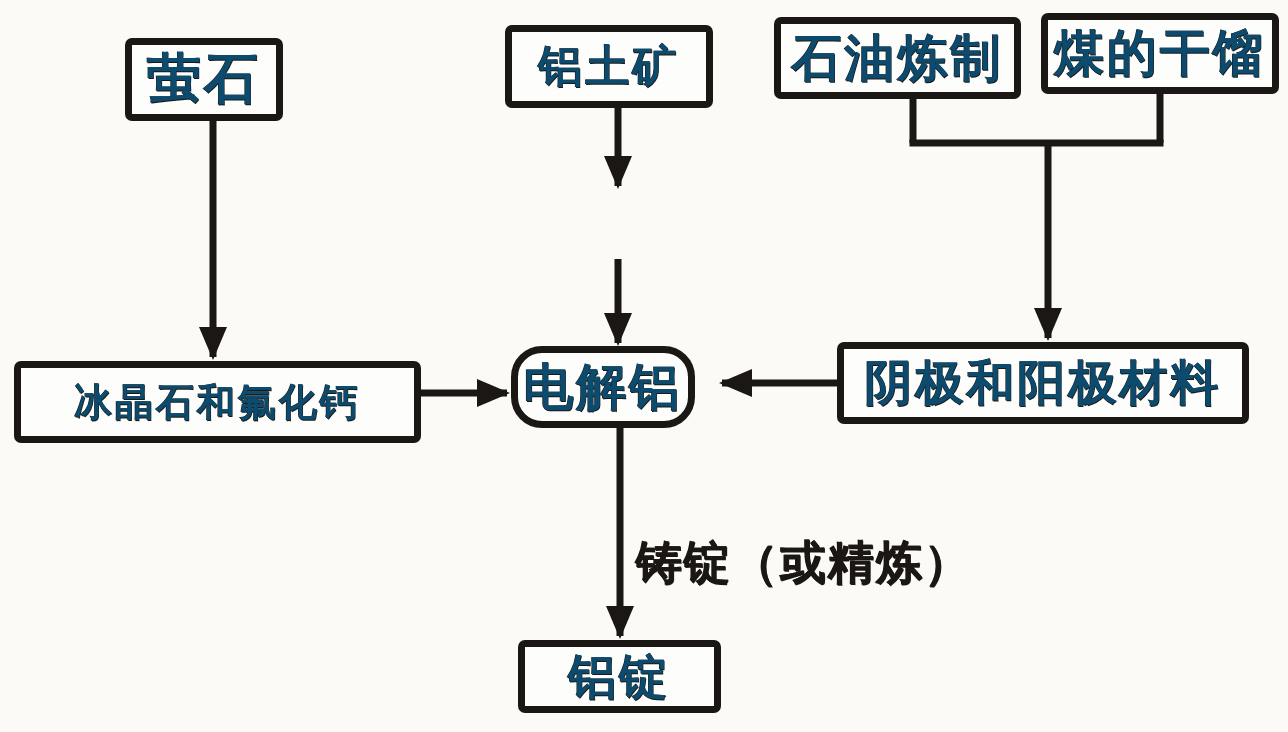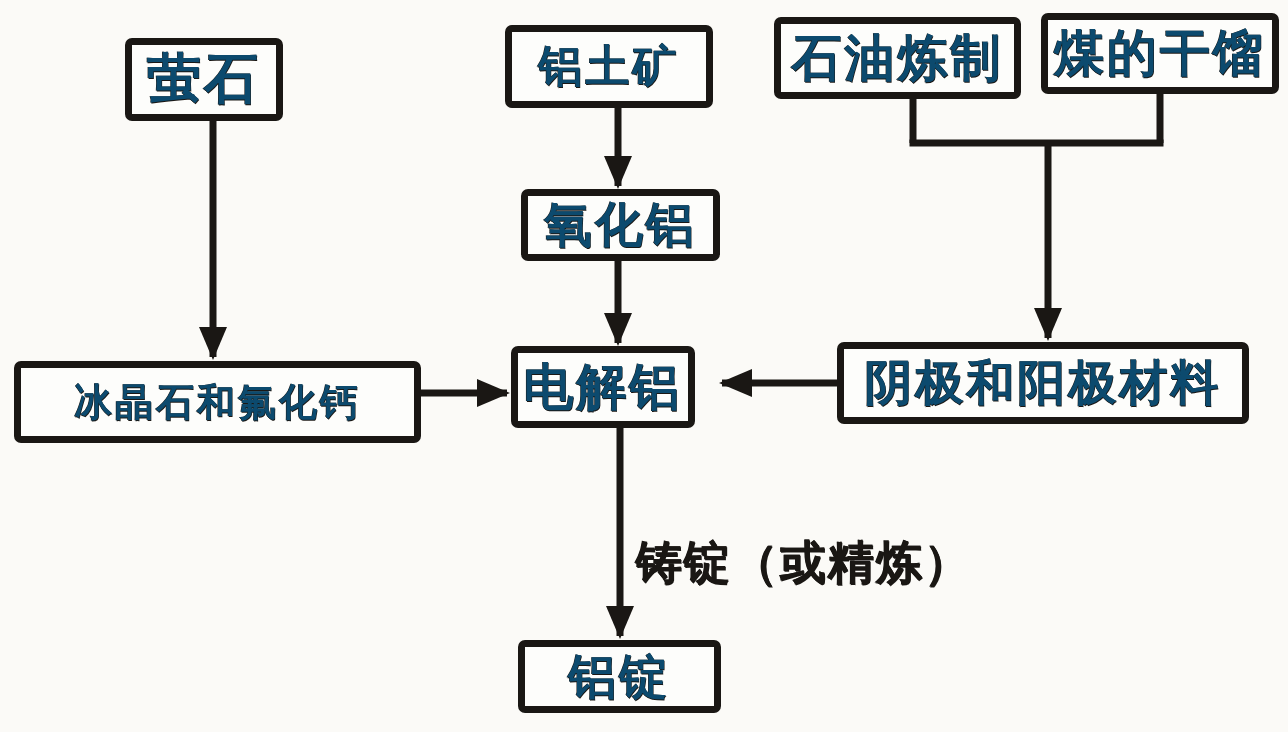--- a/index.html
+++ b/index.html
@@ -81,25 +81,24 @@
   </svg>
 
   <div class="node" style="left:125px; top:38px; width:158px; height:83px; font-size:54px;">萤石</div>
 
   <div class="node" style="left:505px; top:25px; width:208px; height:83px; font-size:44px;">铝土矿</div>
 
   <div class="node" style="left:774px; top:17px; width:247px; height:82px; font-size:50px;">石油炼制</div>
 
   <div class="node" style="left:1041px; top:13px; width:238px; height:81px; font-size:50px;">煤的干馏</div>
 
-  <div class="node" style="left:521px; top:189px; width:199px; height:72px; font-size:48px;">氧化铝</div>
 
   <div class="node" style="left:14px; top:361px; width:407px; height:82px; font-size:38px;">冰晶石和氟化钙</div>
 
-  <div class="node" style="left:511px; top:346px; width:184px; height:82px; font-size:50px;">电解铝</div>
+  <div class="node" style="left:511px; top:346px; width:184px; height:82px; font-size:50px;border-radius:31px;">电解铝</div>
 
   <div class="node" style="left:837px; top:342px; width:412px; height:82px; font-size:48px;">阴极和阳极材料</div>
 
   <div class="node" style="left:518px; top:640px; width:203px; height:73px; font-size:48px;">铝锭</div>
 
 
   <div class="edge-label" style="left:636px; top:532px;text-align:center;">铸锭（或精炼）</div>
 
 </div>
 

